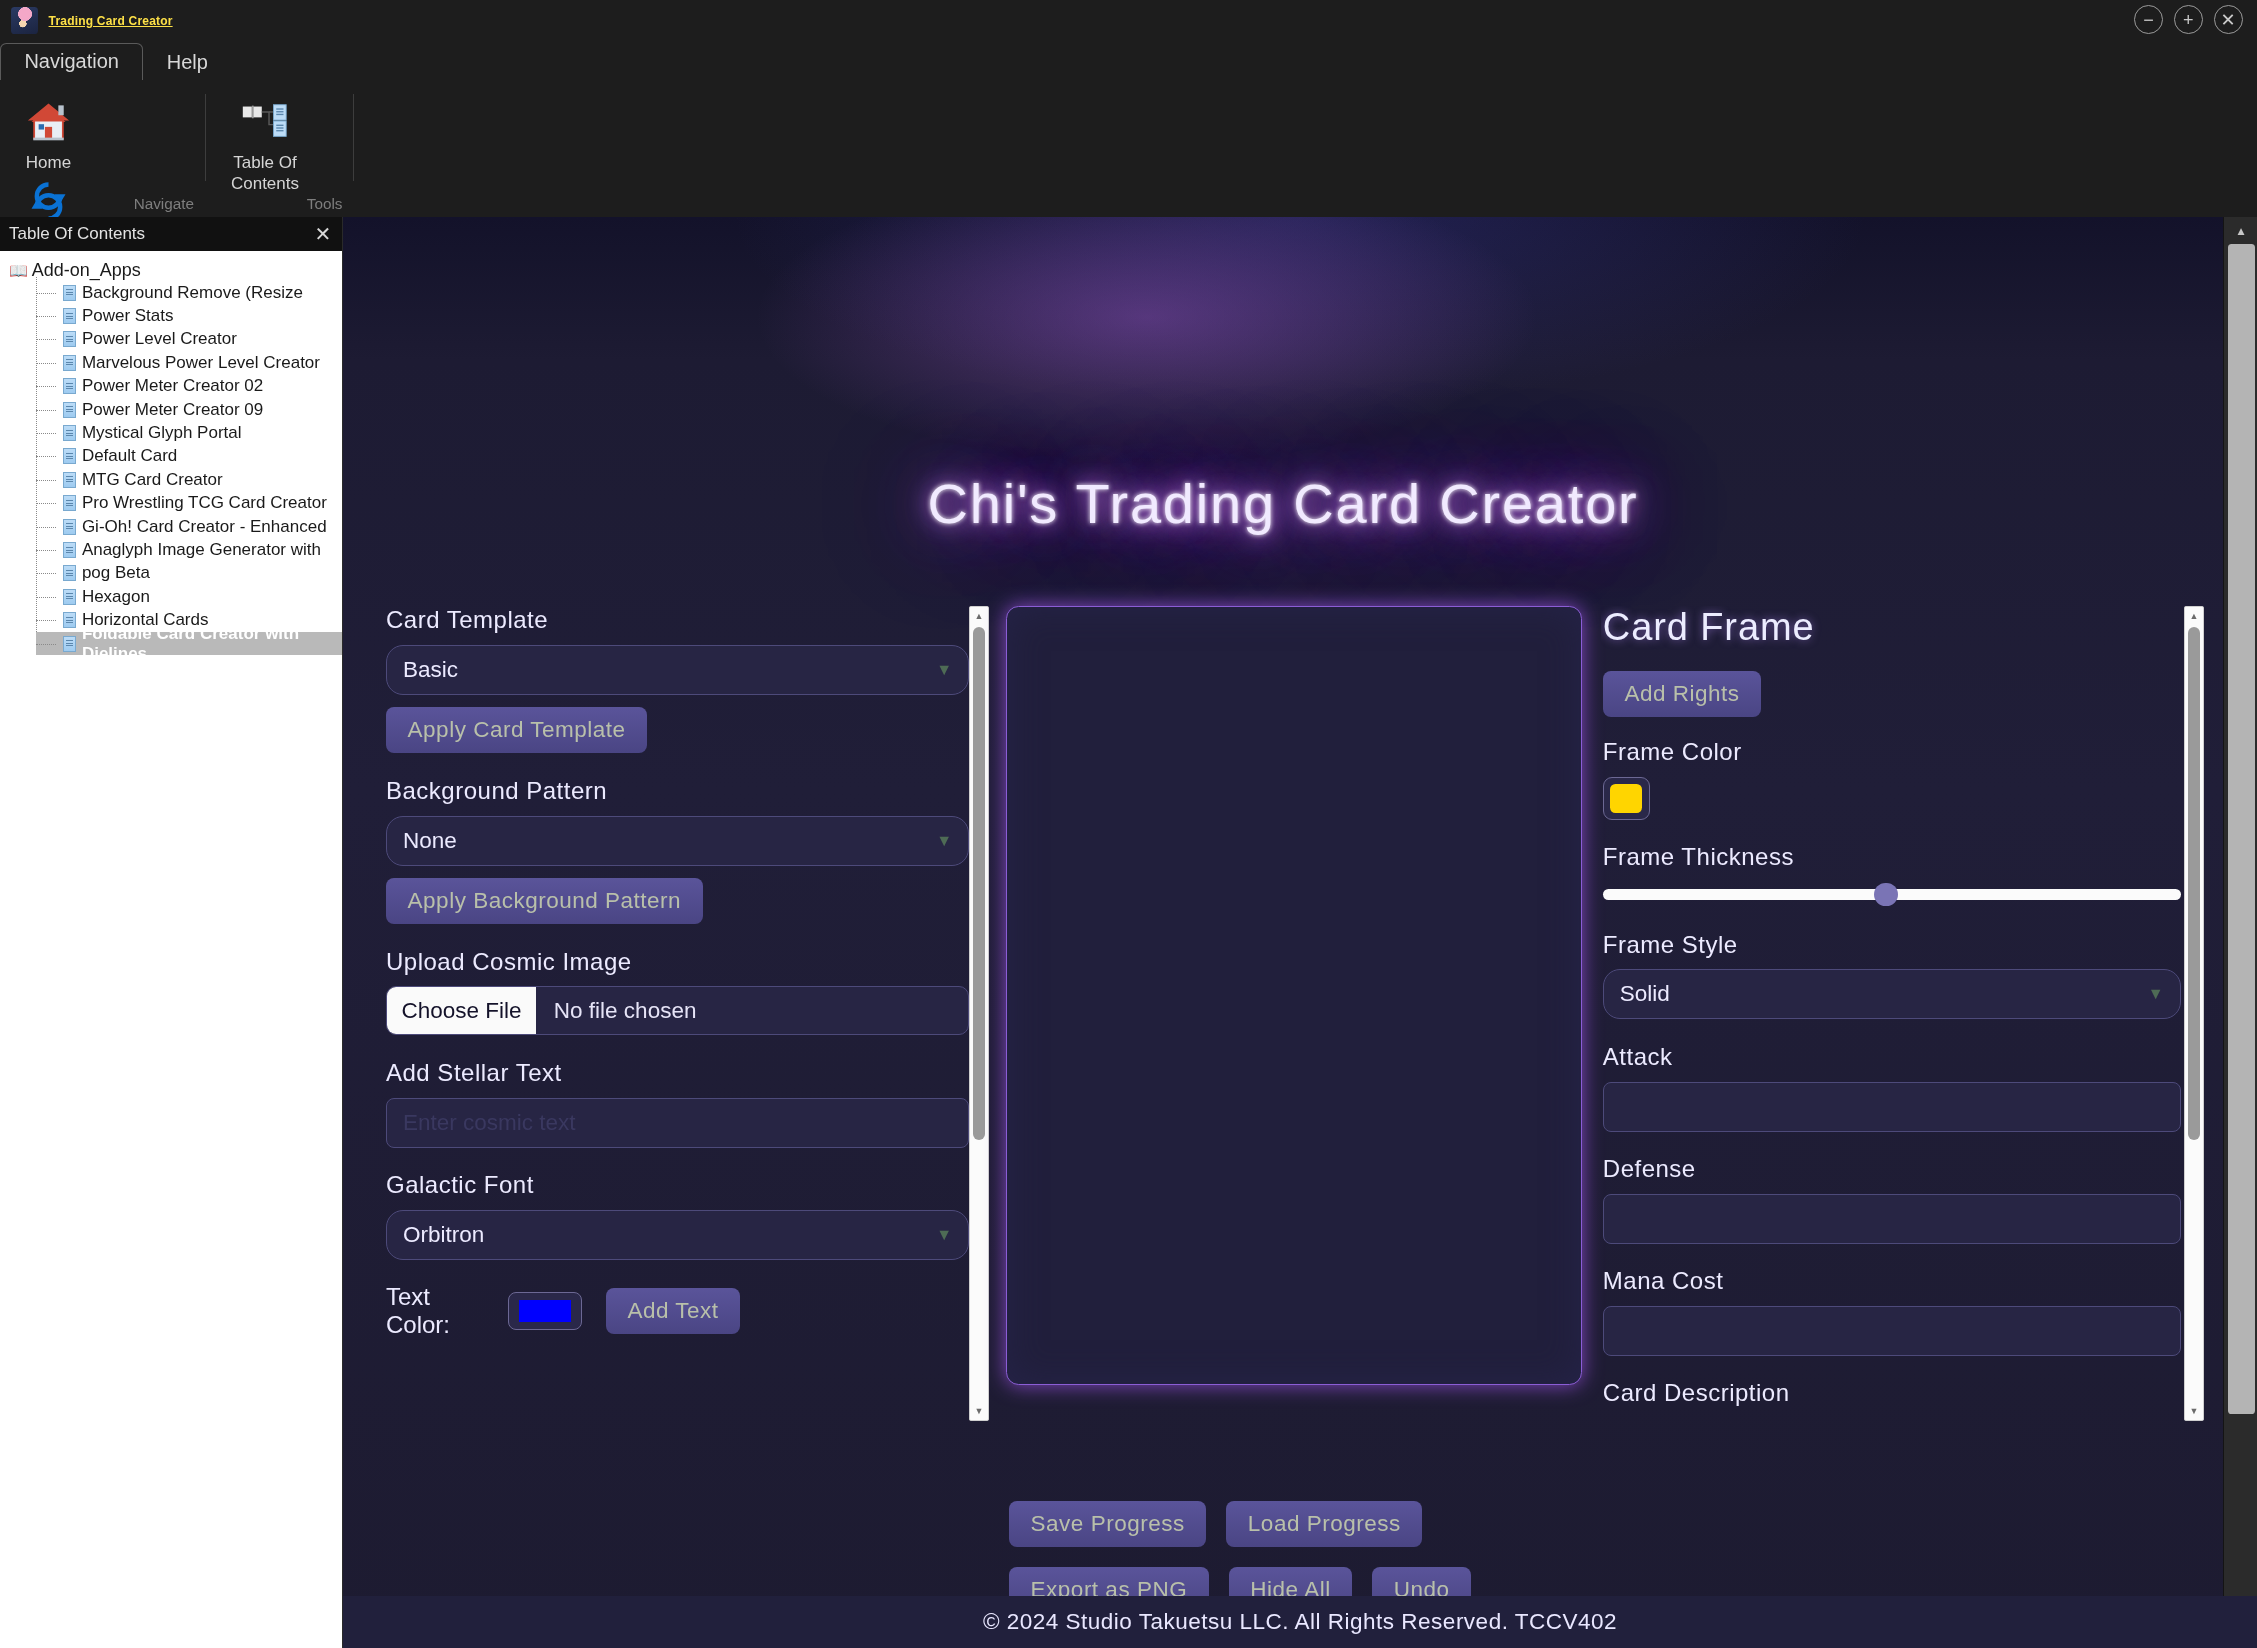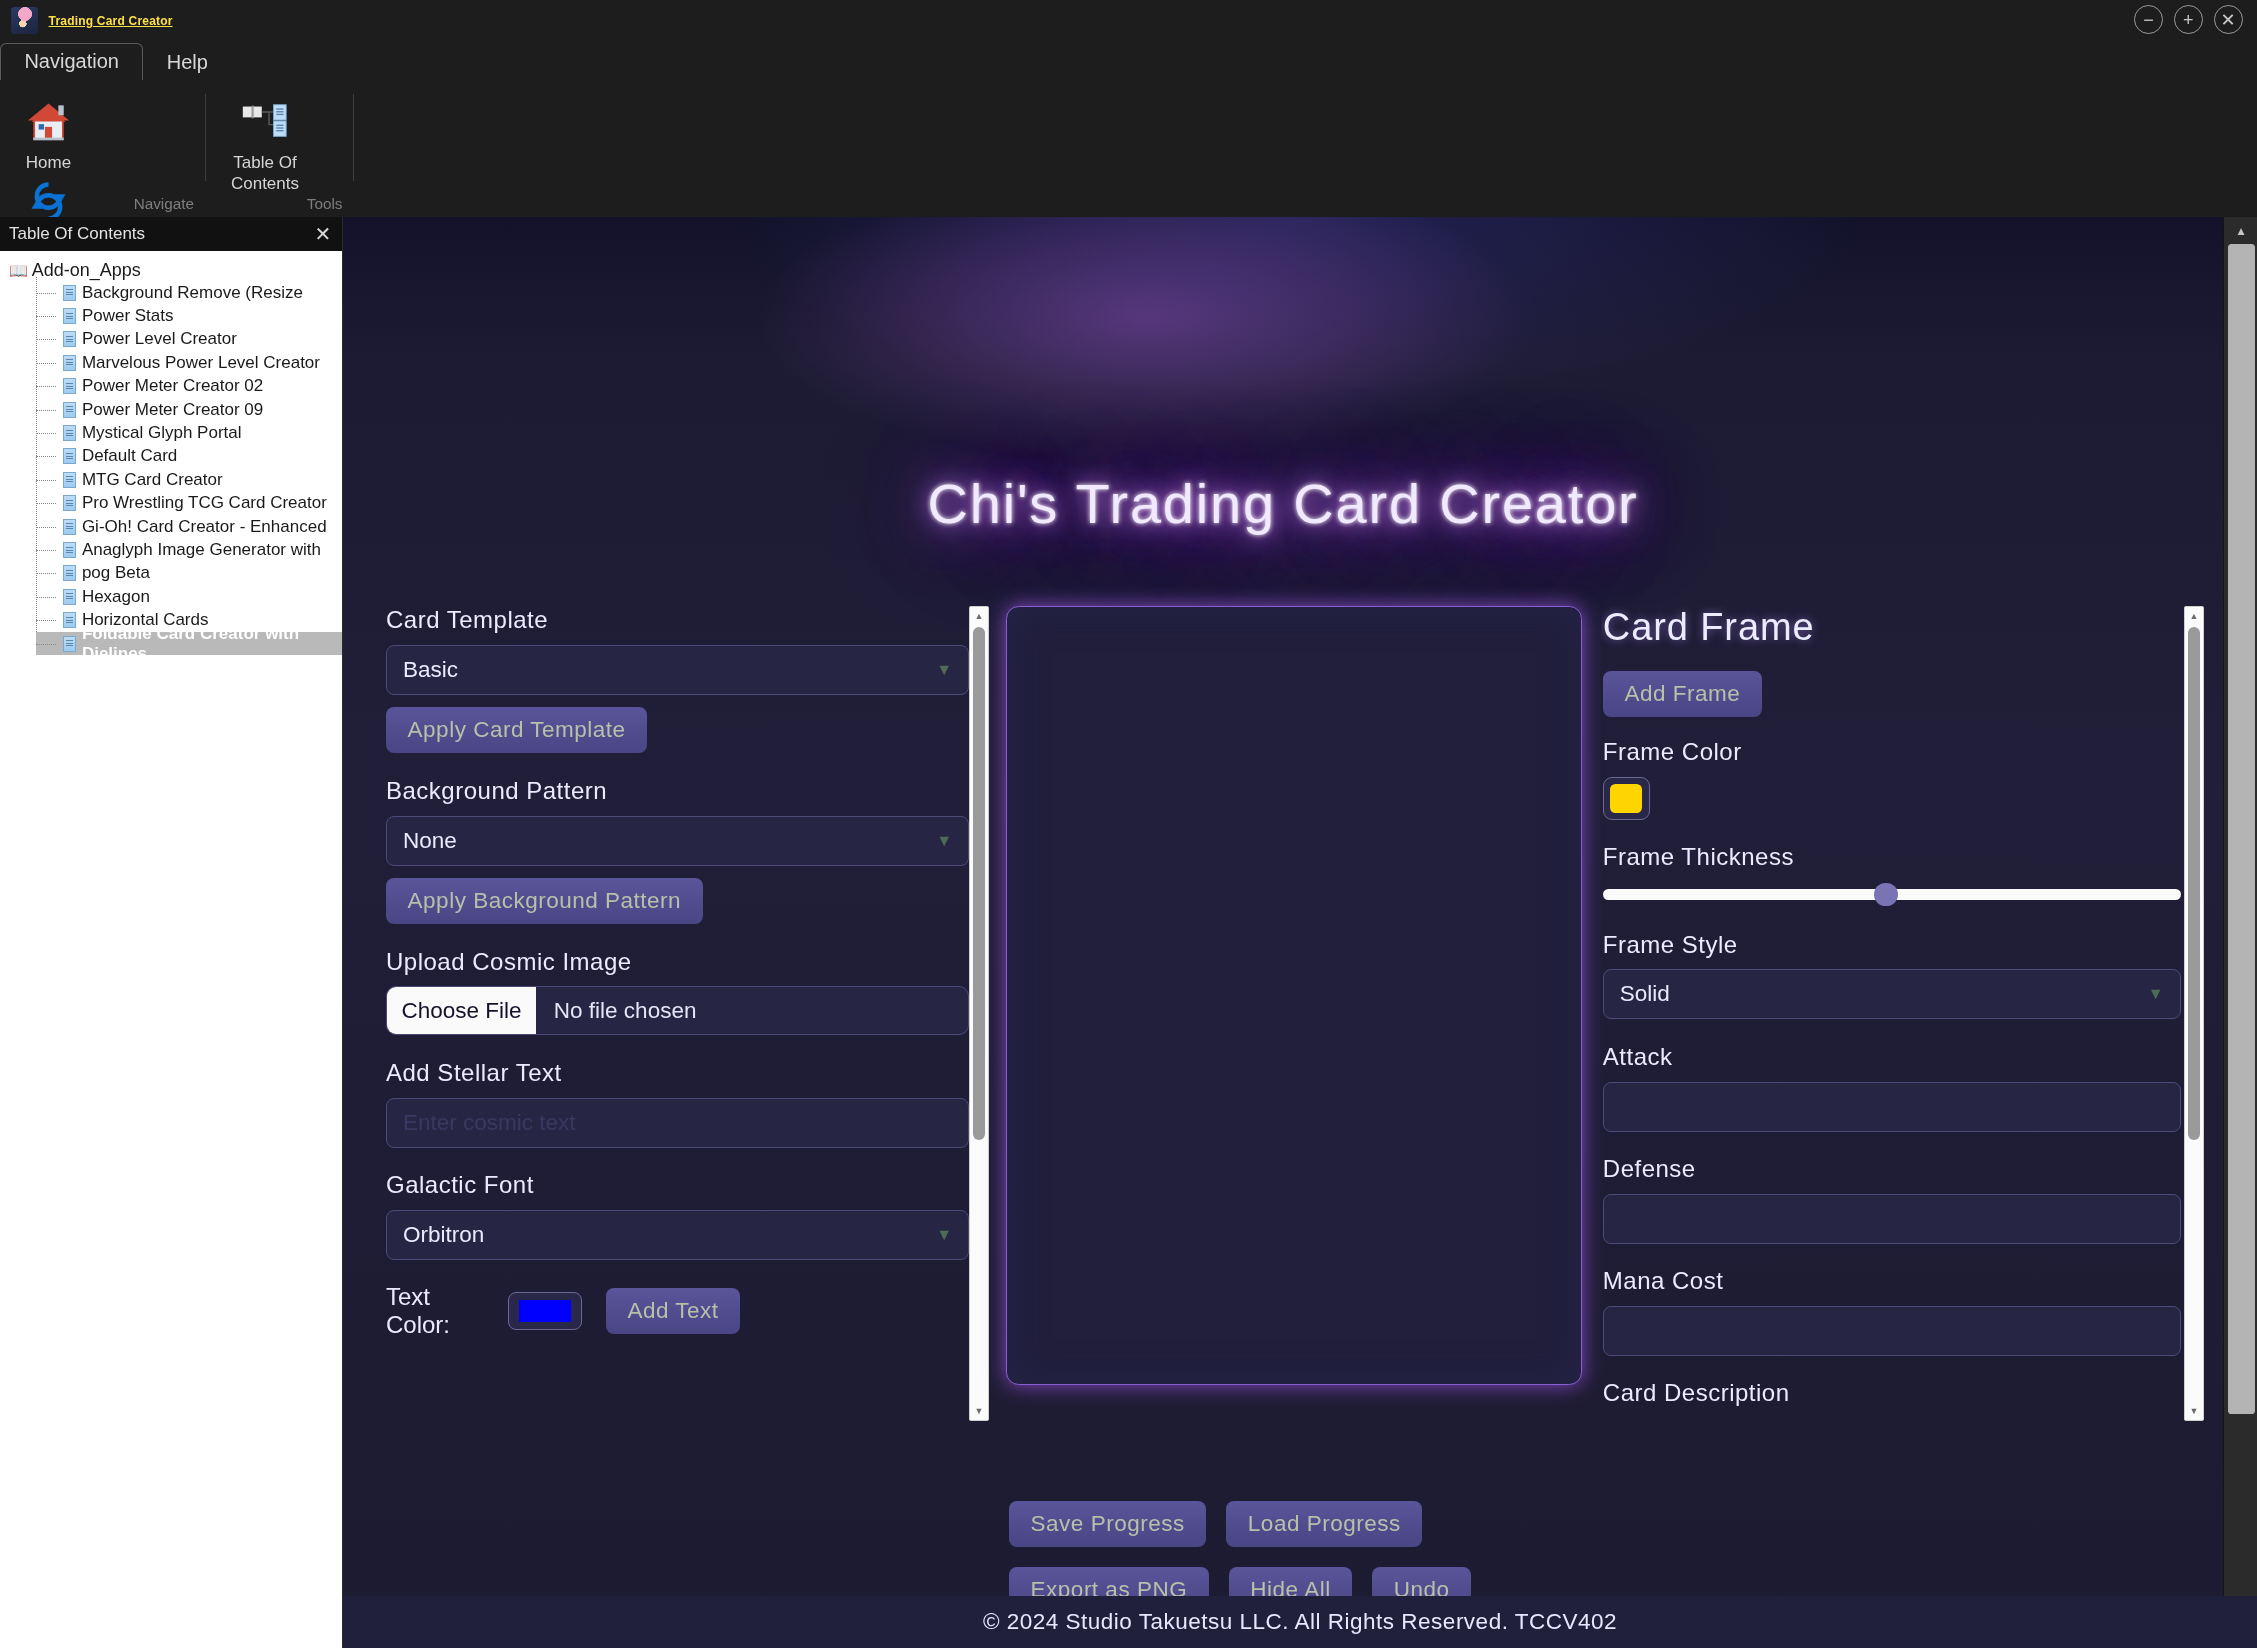--- a/index.html
+++ b/index.html
@@ -166,21 +166,21 @@
   .inner-scroll .sb-thumb {
     position: absolute; left: 2.7px; top: 20px; width: 12.6px; height: 513px;
     background: #9a9a9a; border-radius: 6.3px; cursor: pointer;
   }
 
   .field-label {
     font-size: 24px; color: #eceaff; margin-bottom: 10.8px; letter-spacing: 0.5px;
   }
   .field-block { margin-bottom: 23.4px; }
   .select-box {
-    width: 100%; height: 50px; border: 0.9px solid #4d4a7a; border-radius: 8px;
+    width: 100%; height: 50px; border: 0.9px solid #4d4a7a; border-radius: 17px;
     background: #272544; color: #eceaff; font-size: 22.5px;
     display: flex; align-items: center; justify-content: space-between;
     padding: 0 16px; cursor: pointer;
   }
   .select-box .chev { color: #4e6b55; font-size: 16px; }
   .btn {
     display: inline-flex; align-items: center; justify-content: center;
     background: linear-gradient(180deg, #5a549a 0%, #4a4584 100%);
     color: #b9c0aa; font-size: 22.5px; border: none; border-radius: 8px;
     padding: 10px 21.6px; cursor: pointer; letter-spacing: 0.5px;
@@ -470,21 +470,21 @@
         <div class="sb-thumb"></div>
         <div class="sb-arrow bot">▼</div>
       </div>
     </div>
 
     <div class="preview"></div>
 
     <div class="col-right">
       <div class="col-right-inner">
         <div class="panel-title">Card Frame</div>
-        <button class="btn" style="margin-bottom:21.6px">Add Frame</button>
+        <button class="btn" style="margin-bottom:21.6px">Add Rights</button>
 
         <div class="field-block">
           <div class="field-label">Frame Color</div>
           <div class="sw-square-wrap">
             <div class="sw-square" id="frame-swatch" style="background: rgb(255, 213, 0);"></div>
           </div>
         </div>
 
         <div class="field-block">
           <div class="field-label">Frame Thickness</div>

